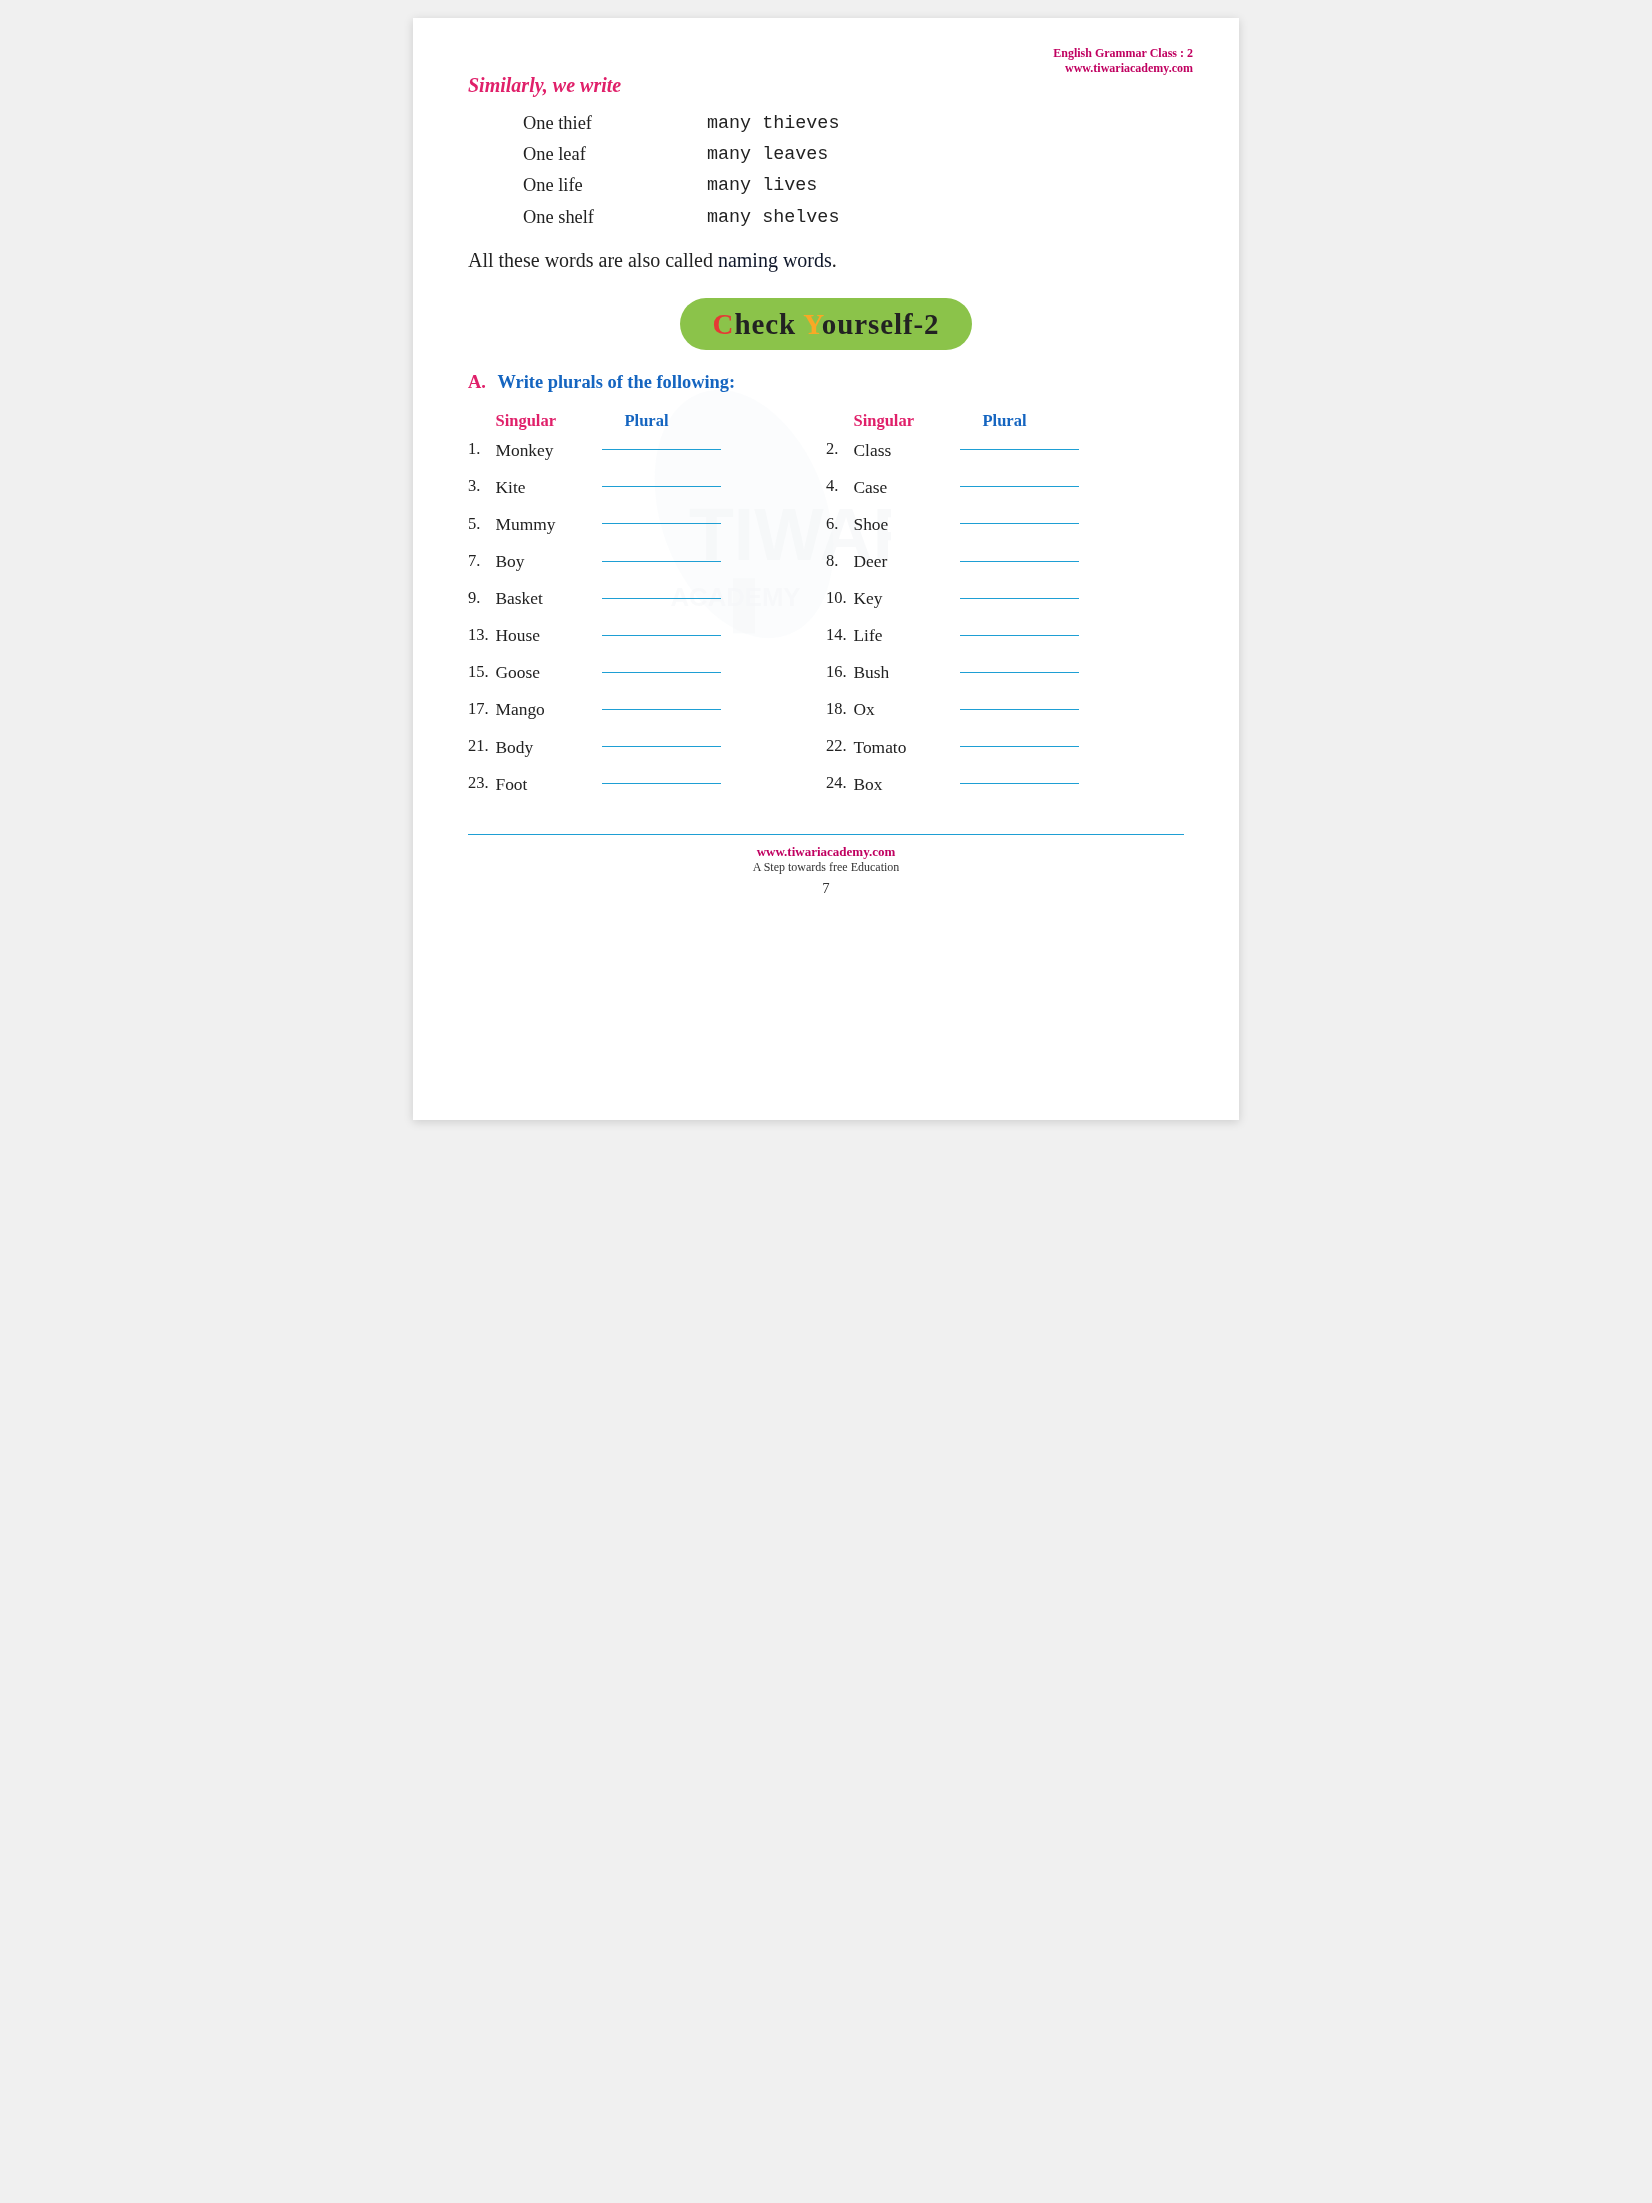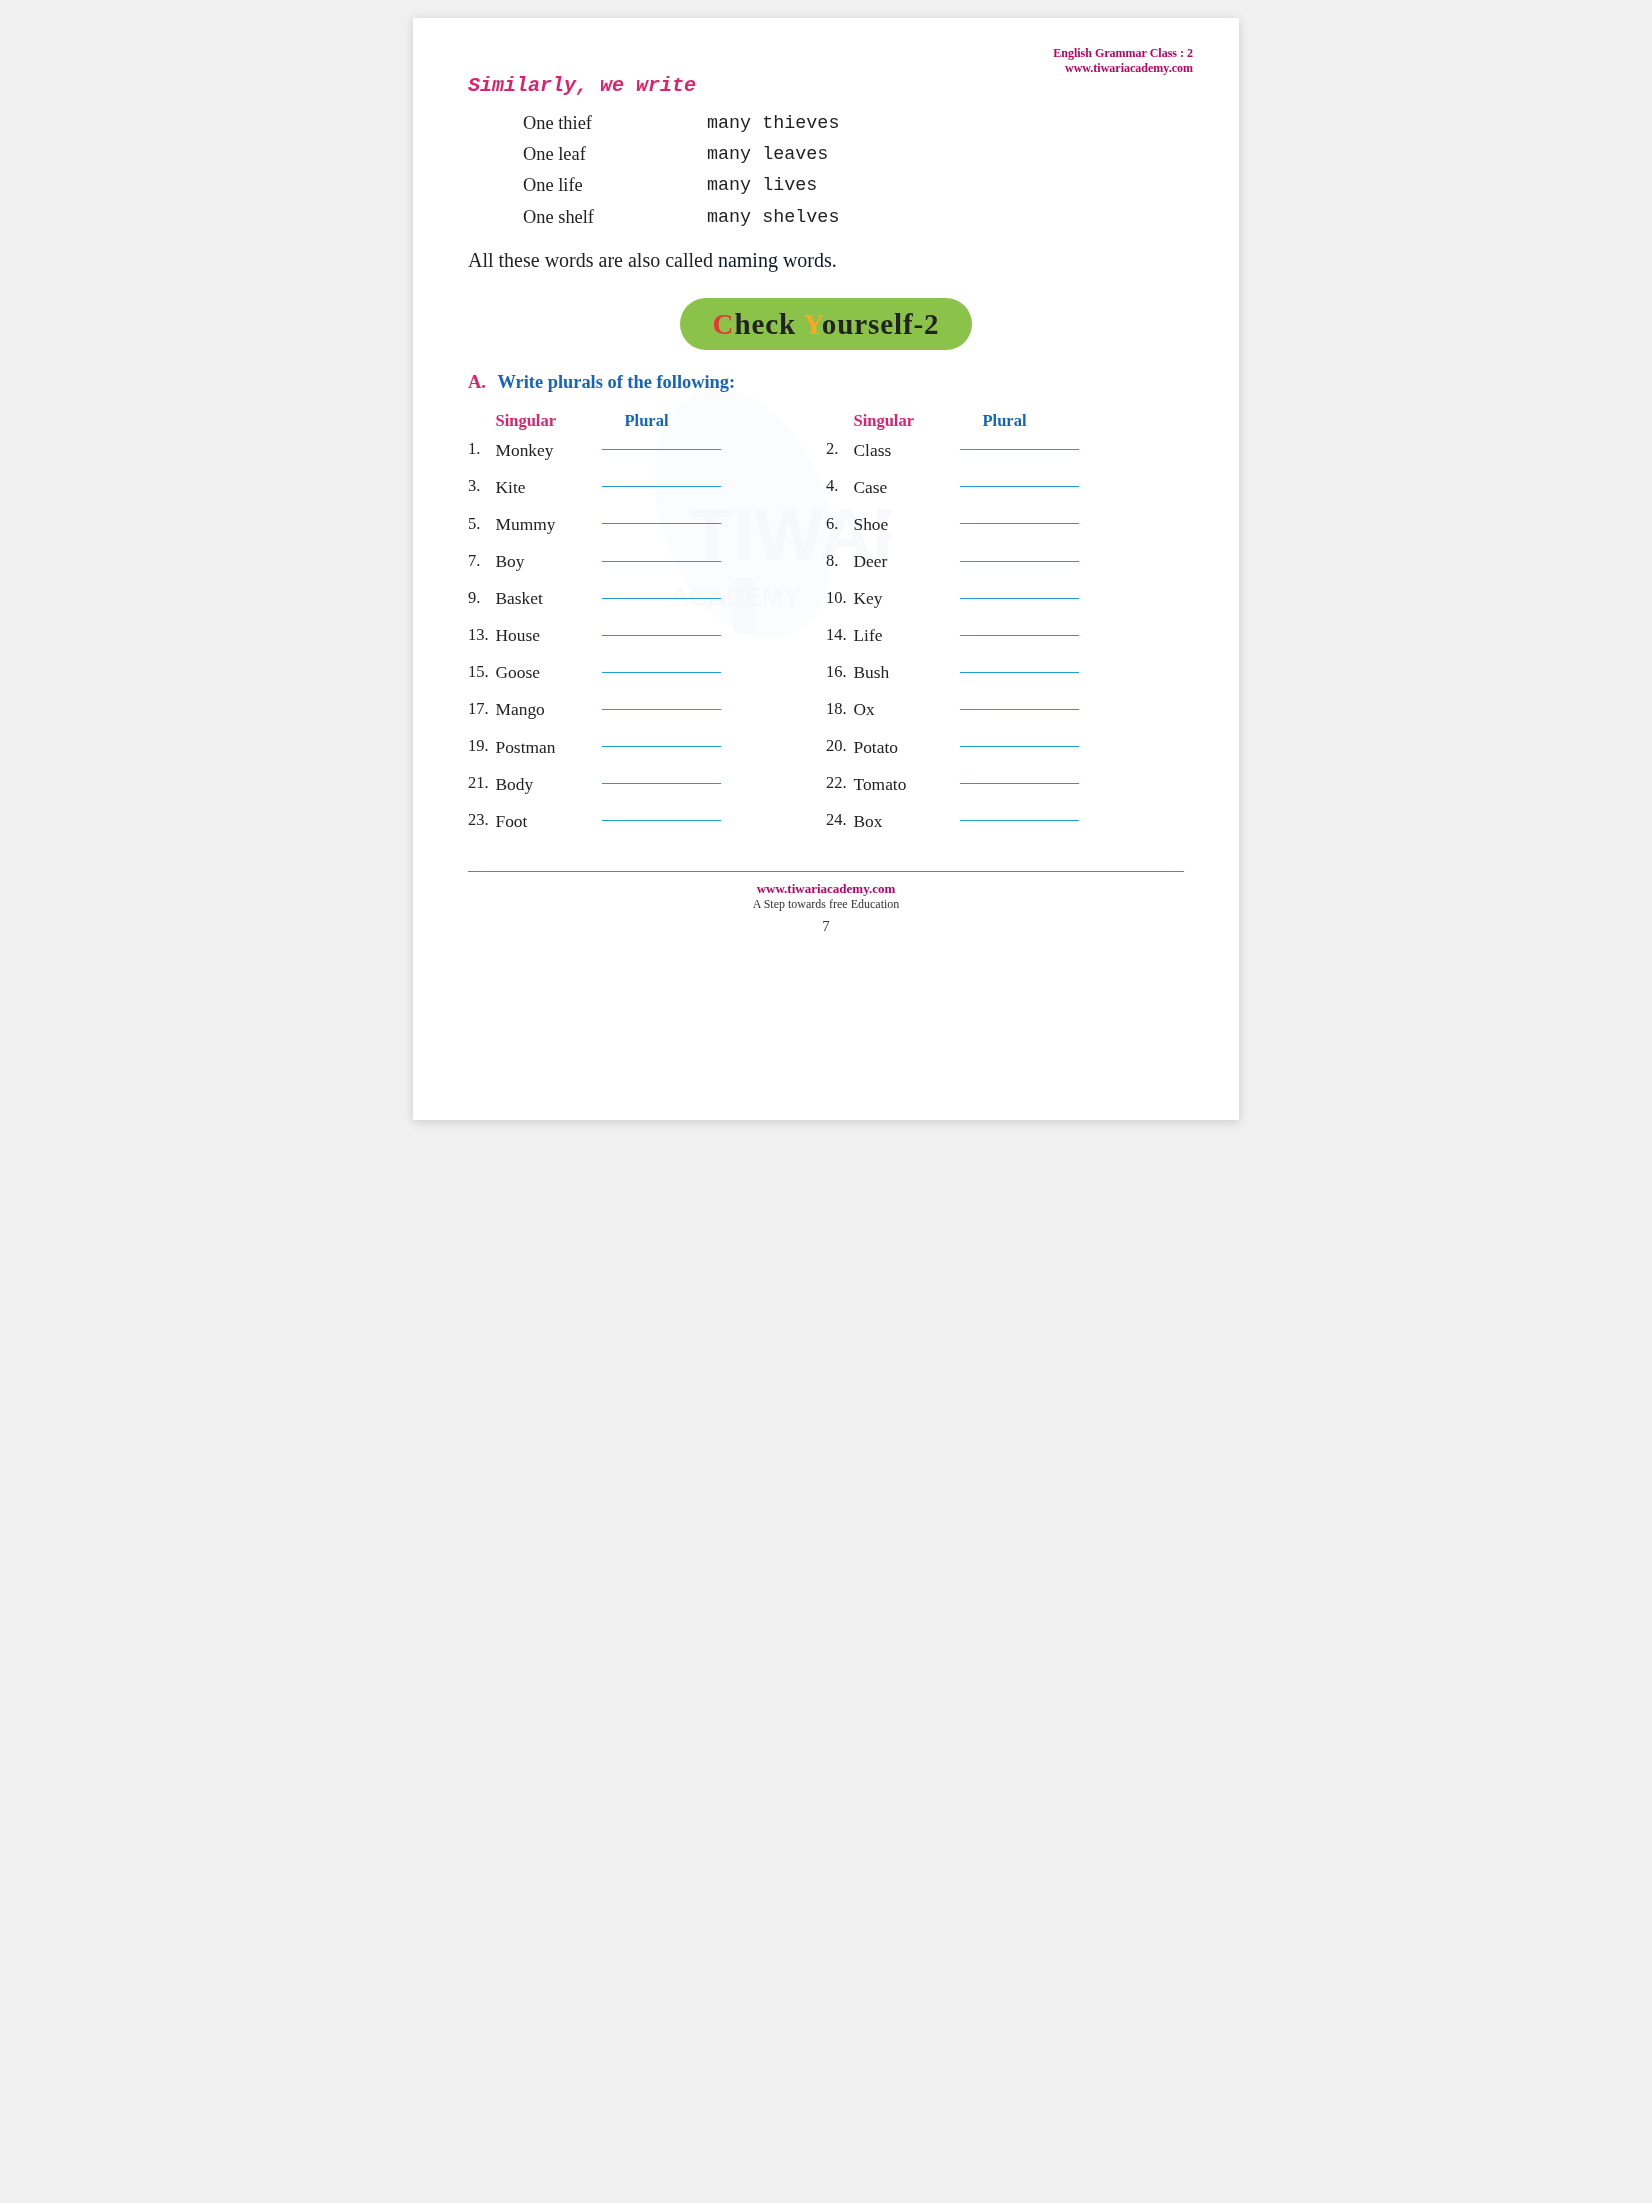--- a/index.html
+++ b/index.html
@@ -34,21 +34,20 @@
       color: #c00060;
     }
 
     .section-title {
       color: #e0206a;
       font-size: 20px;
       font-weight: bold;
       margin-bottom: 11px;
       margin-top: 18.4px;
       font-style: italic;
-      font-family: Liberation Mono, monospace;
     }
 
     .word-pairs {
       margin-left: 55px;
       margin-bottom: 2px;
     }
     .word-row {
       display: flex;
       font-size: 18.4px;
       line-height: 1.7;
@@ -367,32 +366,20 @@
           <span class="item-word">Mango</span>
           <span class="answer-line"></span>
         </div>
         <div class="right-half">
           <span class="item-num">18.</span>
           <span class="item-word">Ox</span>
           <span class="answer-line"></span>
         </div>
       </div>
 
-      <div class="exercise-row">
-        <div class="left-half">
-          <span class="item-num">19.</span>
-          <span class="item-word">Postman</span>
-          <span class="answer-line"></span>
-        </div>
-        <div class="right-half">
-          <span class="item-num">20.</span>
-          <span class="item-word">Potato</span>
-          <span class="answer-line"></span>
-        </div>
-      </div>
 
       <div class="exercise-row">
         <div class="left-half">
           <span class="item-num">21.</span>
           <span class="item-word">Body</span>
           <span class="answer-line"></span>
         </div>
         <div class="right-half">
           <span class="item-num">22.</span>
           <span class="item-word">Tomato</span>

